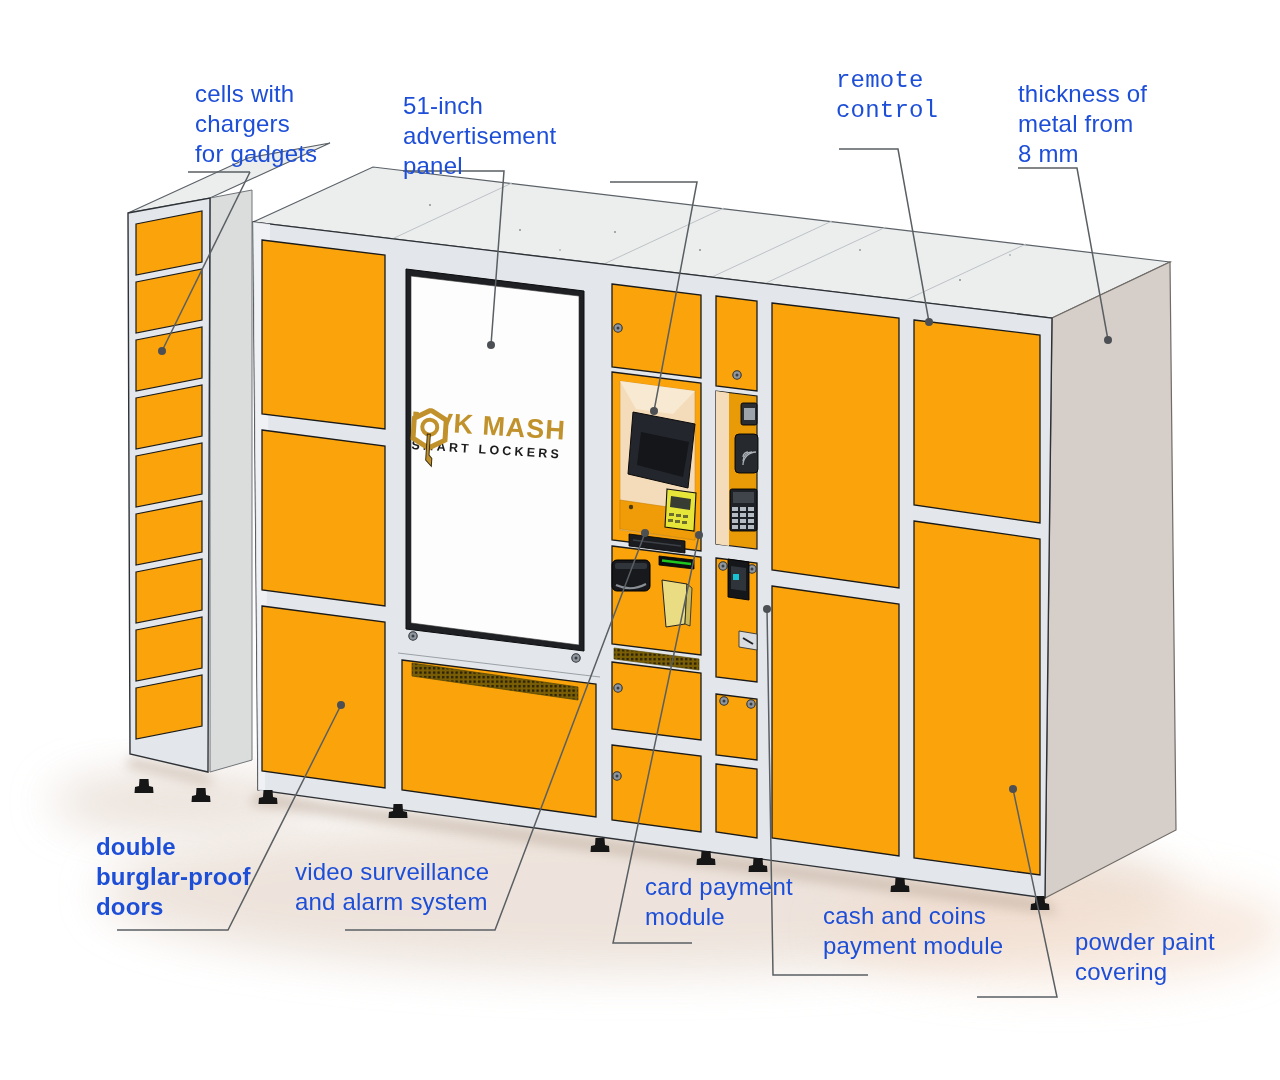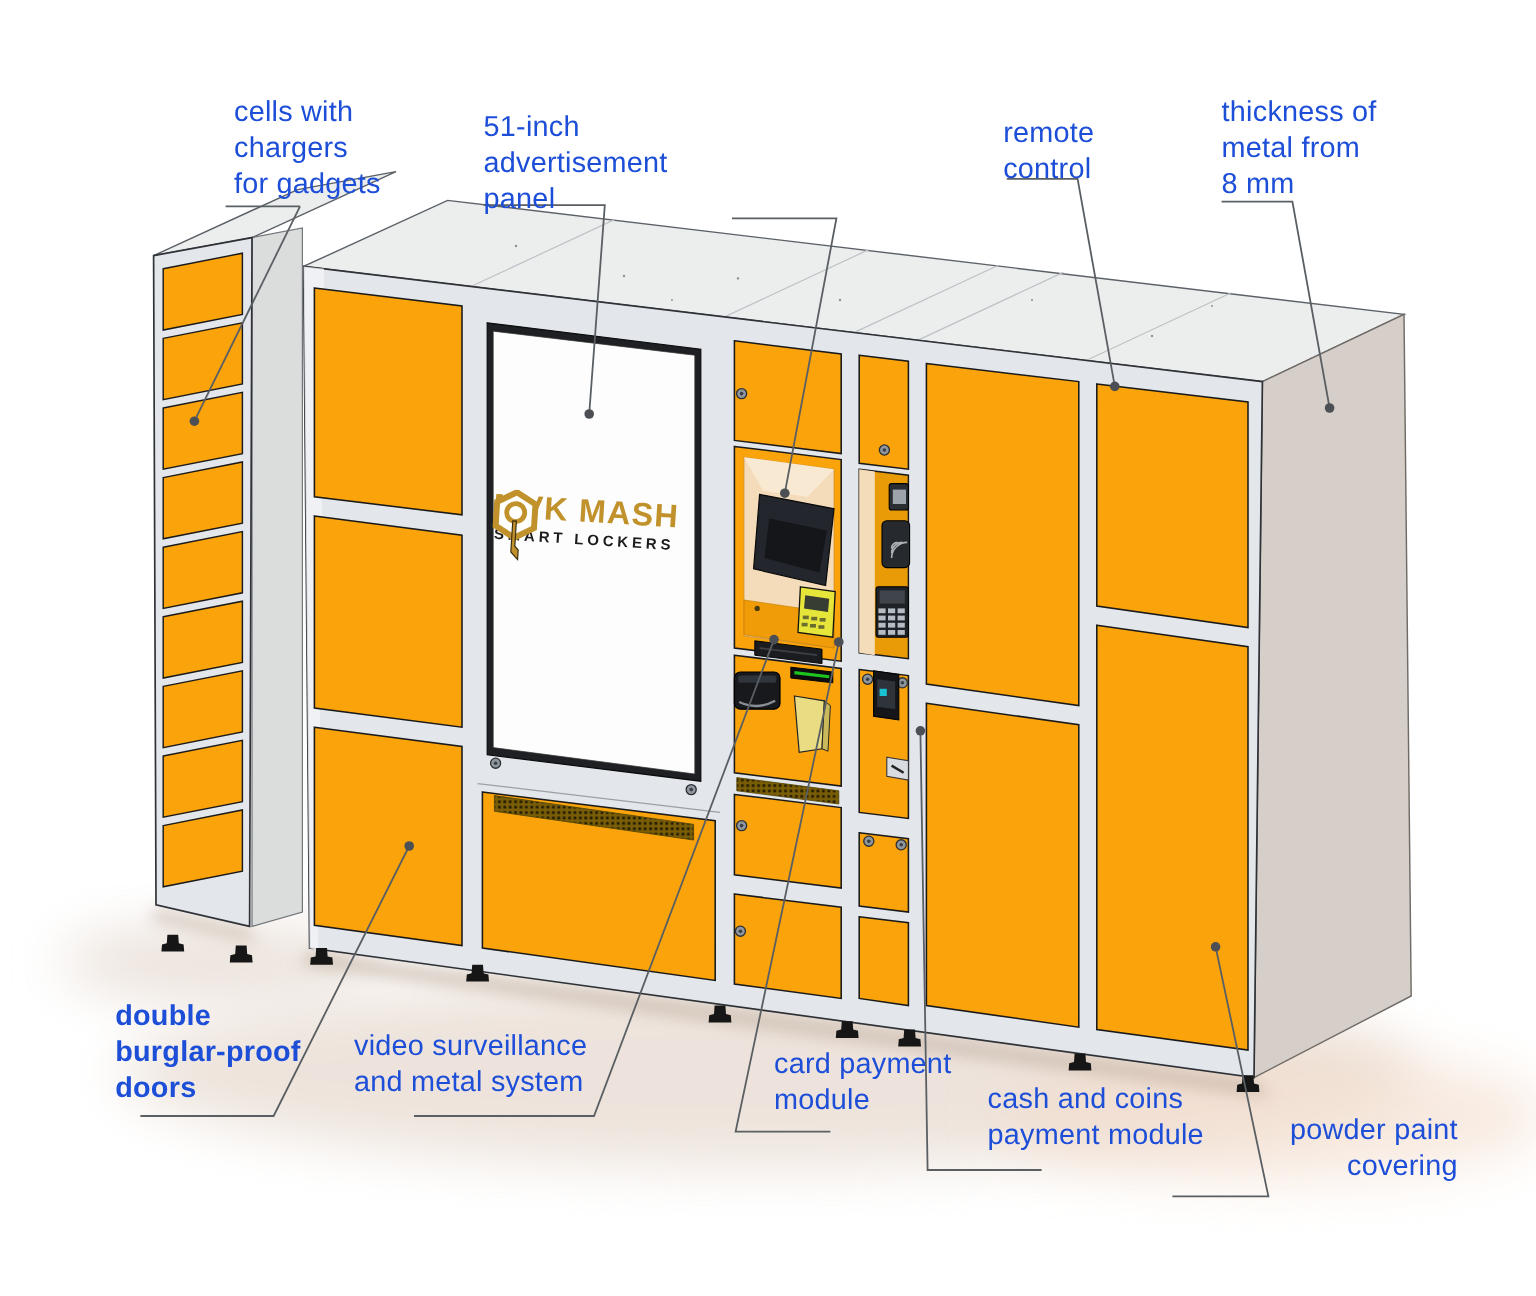--- a/index.html
+++ b/index.html
@@ -319,30 +319,30 @@
     <span id="logo-tagline">SMART LOCKERS</span>
   </div>
 </div>
 
 <div class="callout-label" style="left:195px;top:79px;">cells with
 chargers
 for gadgets</div>
 <div class="callout-label" style="left:403px;top:91px;">51-inch
 advertisement
 panel</div>
-<div class="callout-label" style="left:836px;top:96px;">remote
+<div class="callout-label" style="left:836px;top:66px;font-family:Liberation Mono, monospace;">remote
 control</div>
 <div class="callout-label" style="left:1018px;top:79px;">thickness of
 metal from
 8 mm</div>
 <div class="callout-label" style="left:96px;top:832px;font-weight:bold;">double
 burglar-proof
 doors</div>
 <div class="callout-label" style="left:295px;top:857px;">video surveillance
-and metal system</div>
+and alarm system</div>
 <div class="callout-label" style="left:823px;top:901px;">cash and coins
 payment module</div>
 <div class="callout-label" style="left:645px;top:872px;">card payment
 module</div>
-<div class="callout-label" style="left:1075px;top:927px;text-align:right;">powder paint
+<div class="callout-label" style="left:1075px;top:927px;">powder paint
 covering</div>
 
 </div>
 
 </body></html>

